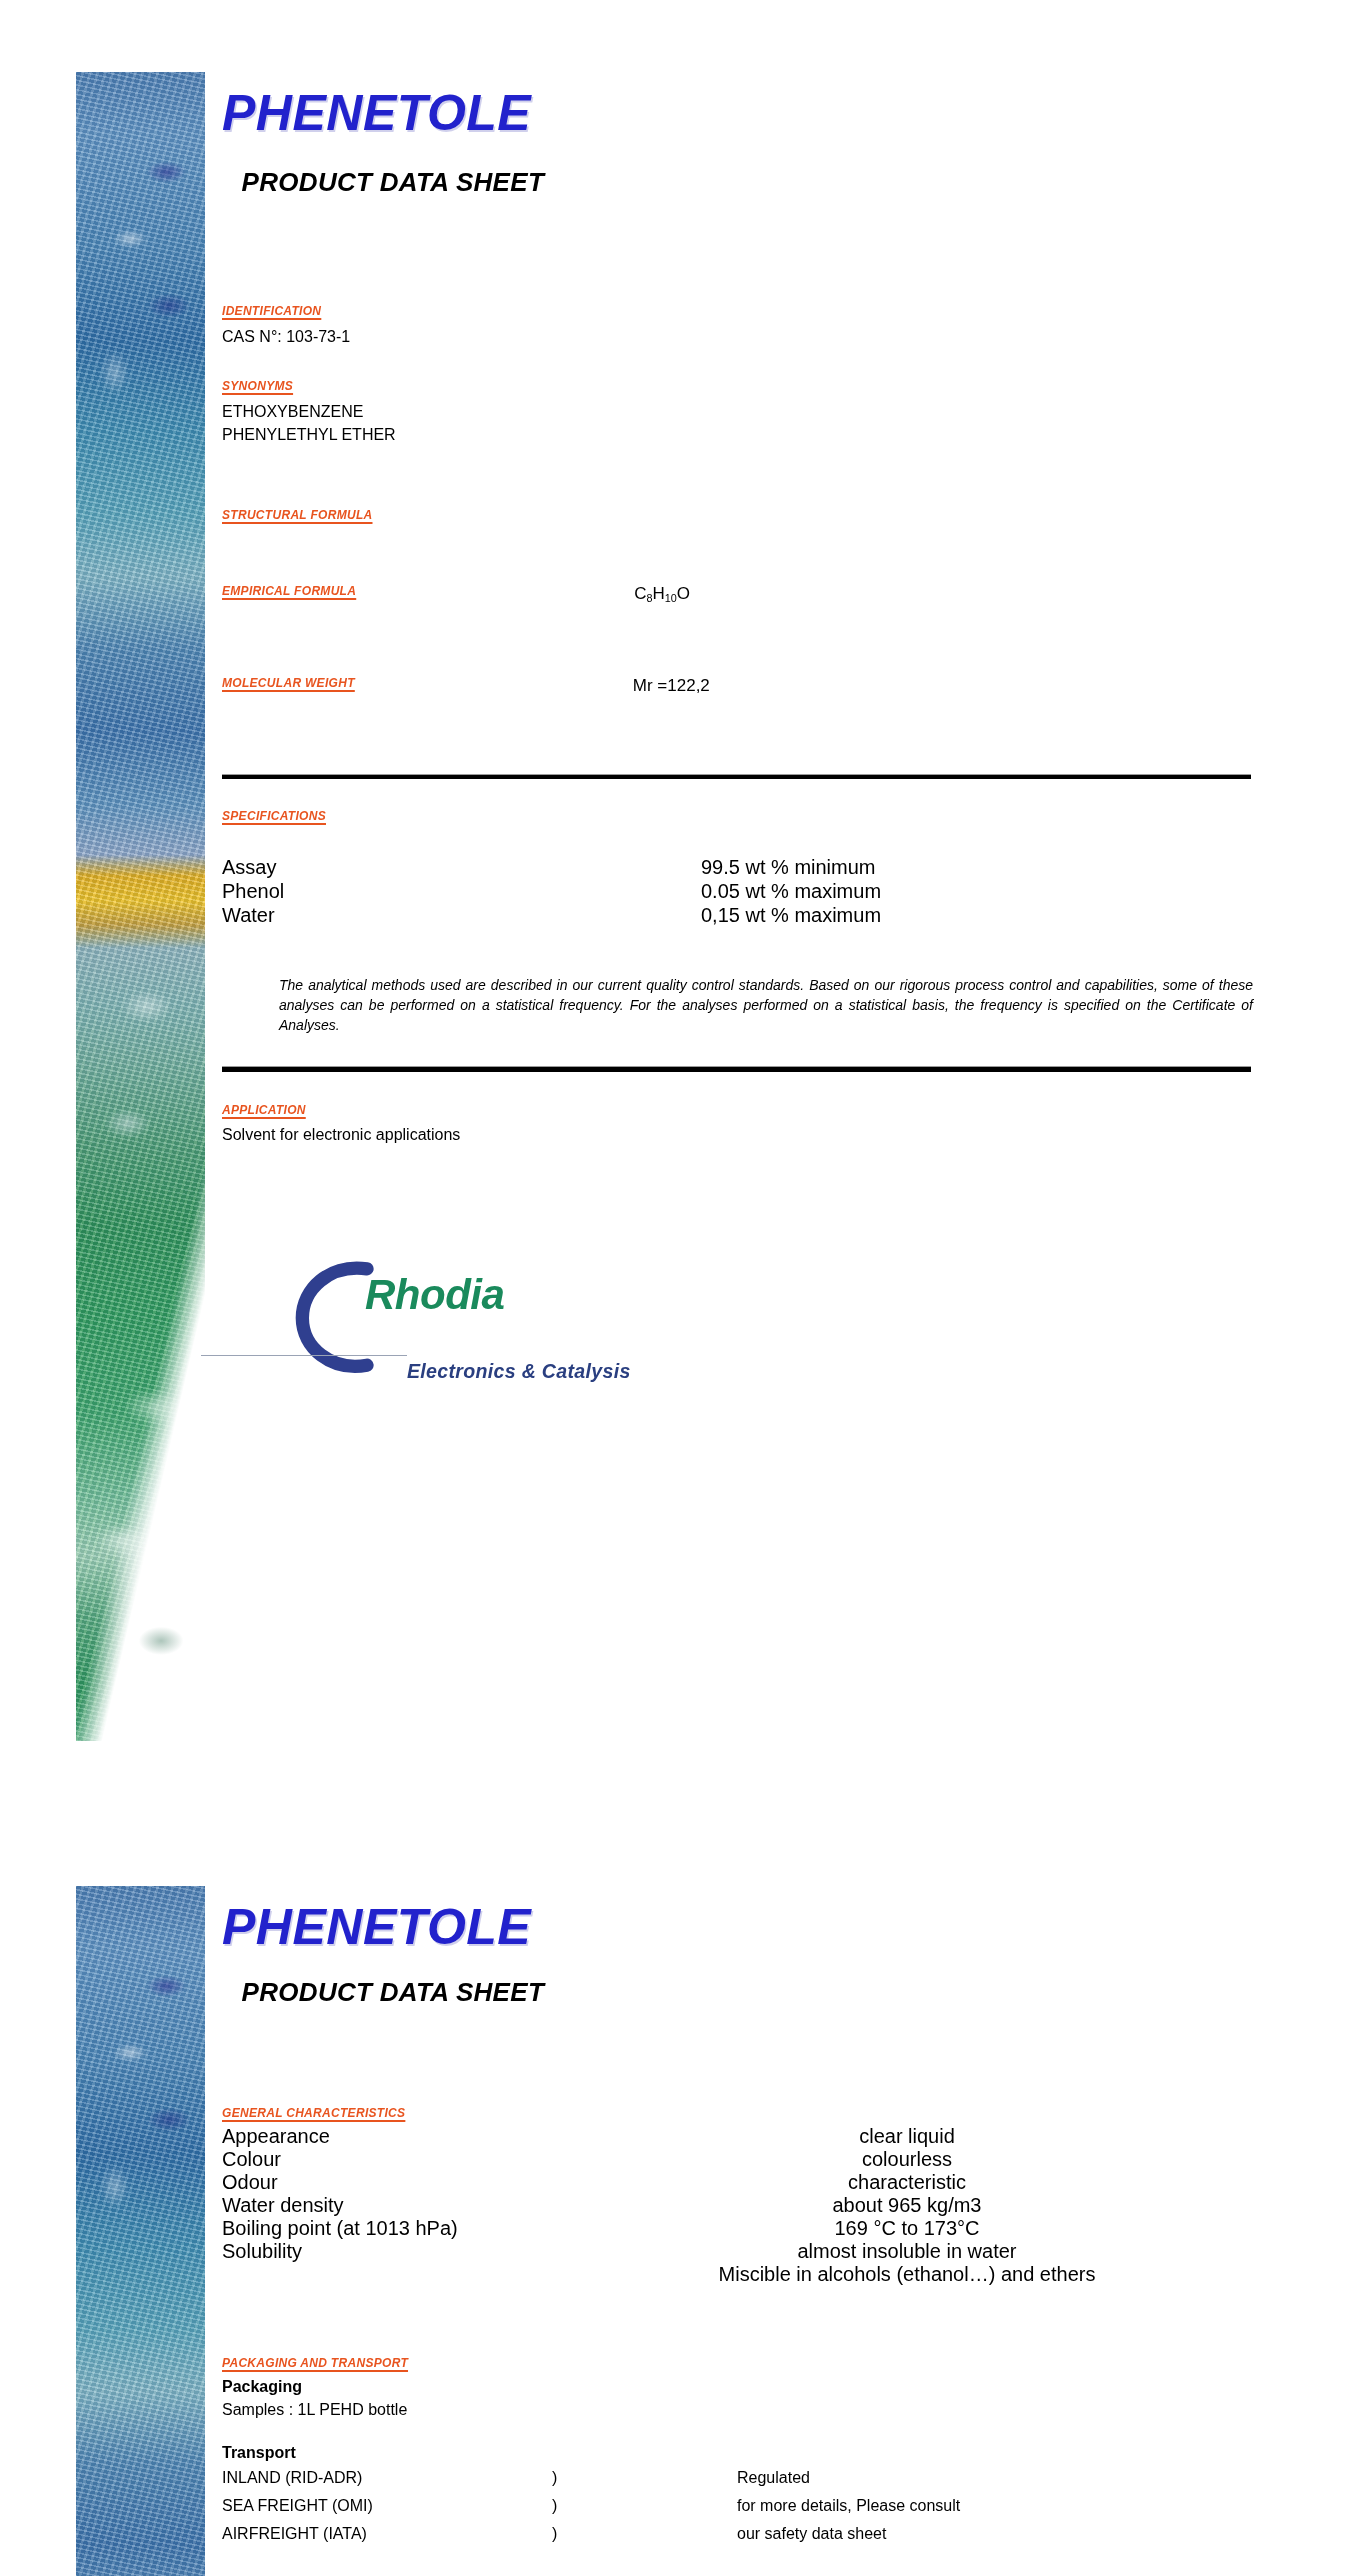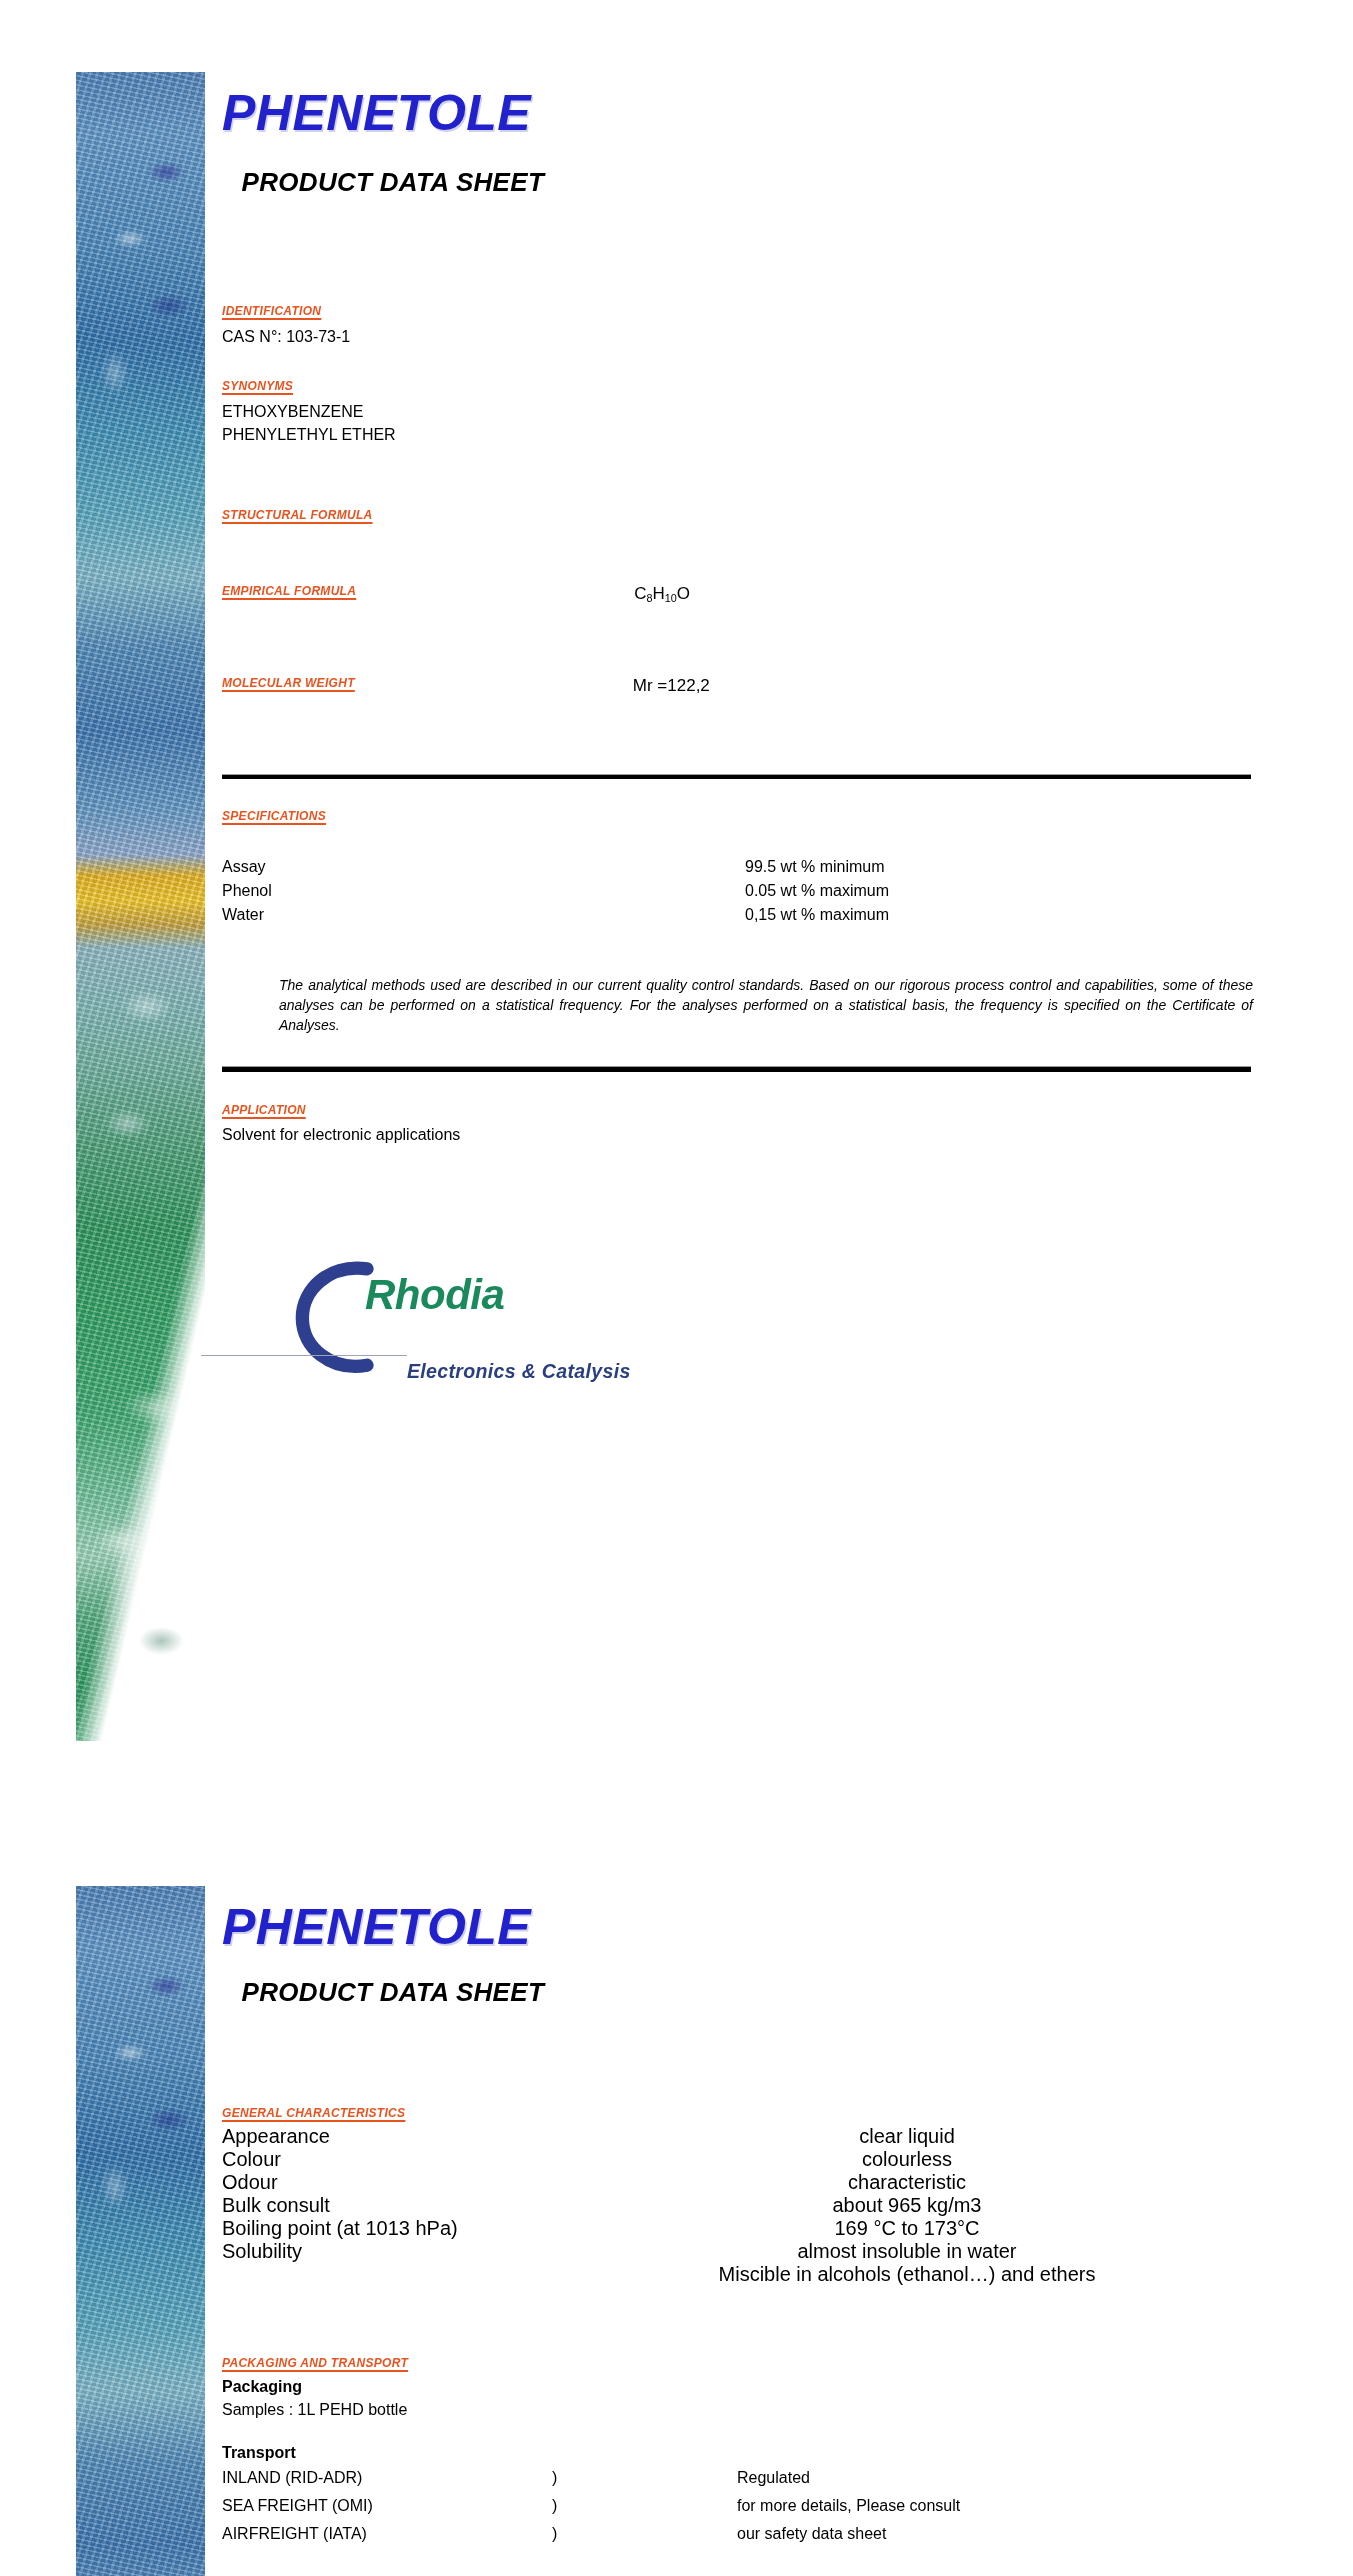--- a/index.html
+++ b/index.html
@@ -150,21 +150,21 @@
     line-height: 23px;
   }
   .row .k { width: 319px; flex: 0 0 319px; }
   .row .v { flex: 1 1 auto; text-align: center; }
 
   .row-3 { display: flex; font-size: 16px; line-height: 28px; }
   .row-3 .c1 { width: 330px; flex: 0 0 330px; }
   .row-3 .c2 { width: 185px; flex: 0 0 185px; }
   .row-3 .c3 { flex: 1 1 auto; }
 
-  .spec-row { display: flex; font-size: 16px; line-height: 24px; gap: 44px; }
+  .spec-row { display: flex; font-size: 20px; line-height: 24px; }
   .spec-row .k { width: 479px; flex: 0 0 479px; }
 
   
   .formula-row { display: flex; align-items: flex-start; }
   .formula-row .val {
     margin-left: 278px;
     font-size: 17px;
     line-height: 20.6px;
   }
   .formula-row .val sub {
@@ -354,21 +354,21 @@
       </div>
       <div class="row">
         <div class="k">Colour</div>
         <div class="v">colourless</div>
       </div>
       <div class="row">
         <div class="k">Odour</div>
         <div class="v">characteristic</div>
       </div>
       <div class="row">
-        <div class="k">Bulk consult</div>
+        <div class="k">Water density</div>
         <div class="v">about 965 kg/m3</div>
       </div>
       <div class="row">
         <div class="k">Boiling point (at 1013 hPa)</div>
         <div class="v">169 °C to 173°C</div>
       </div>
       <div class="row">
         <div class="k">Solubility</div>
         <div class="v">almost insoluble in water</div>
       </div>

